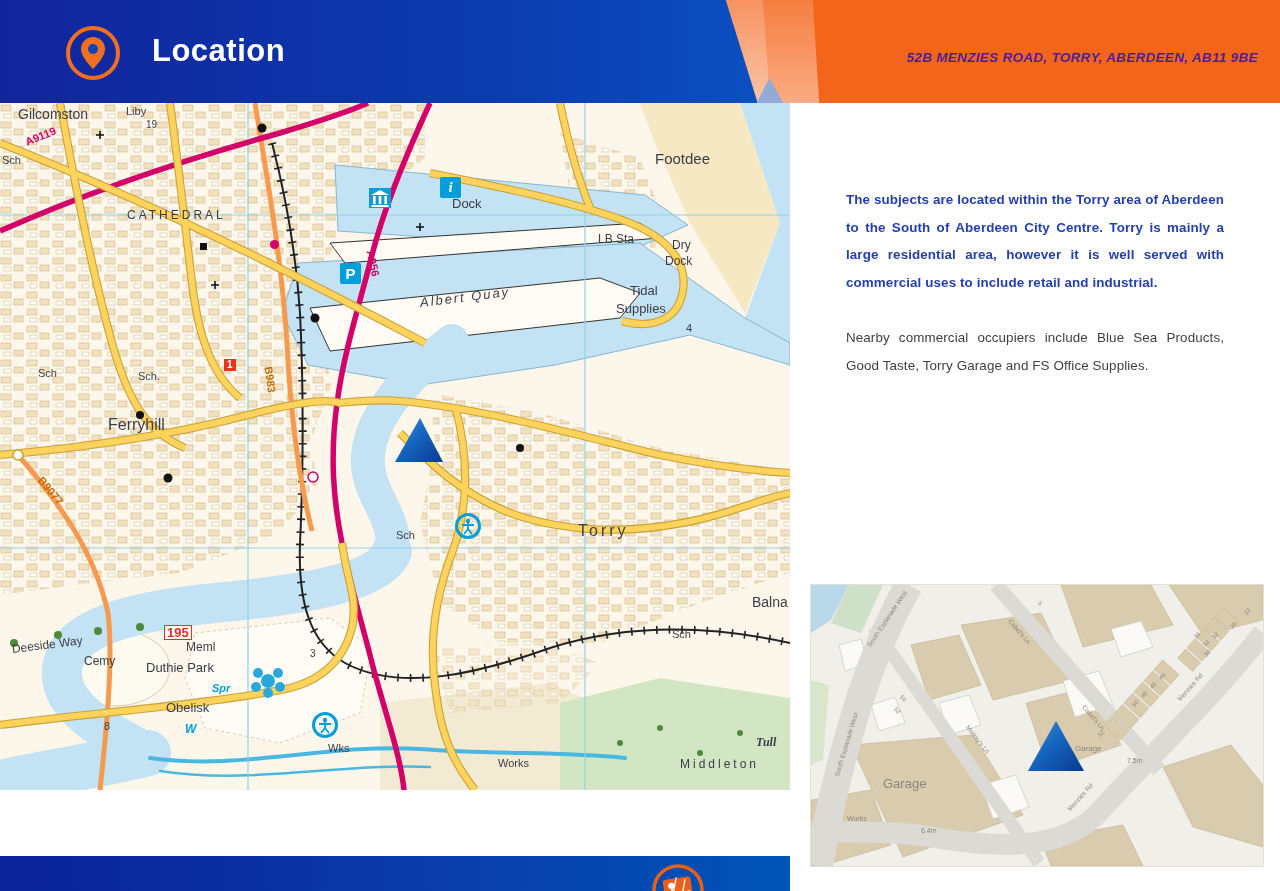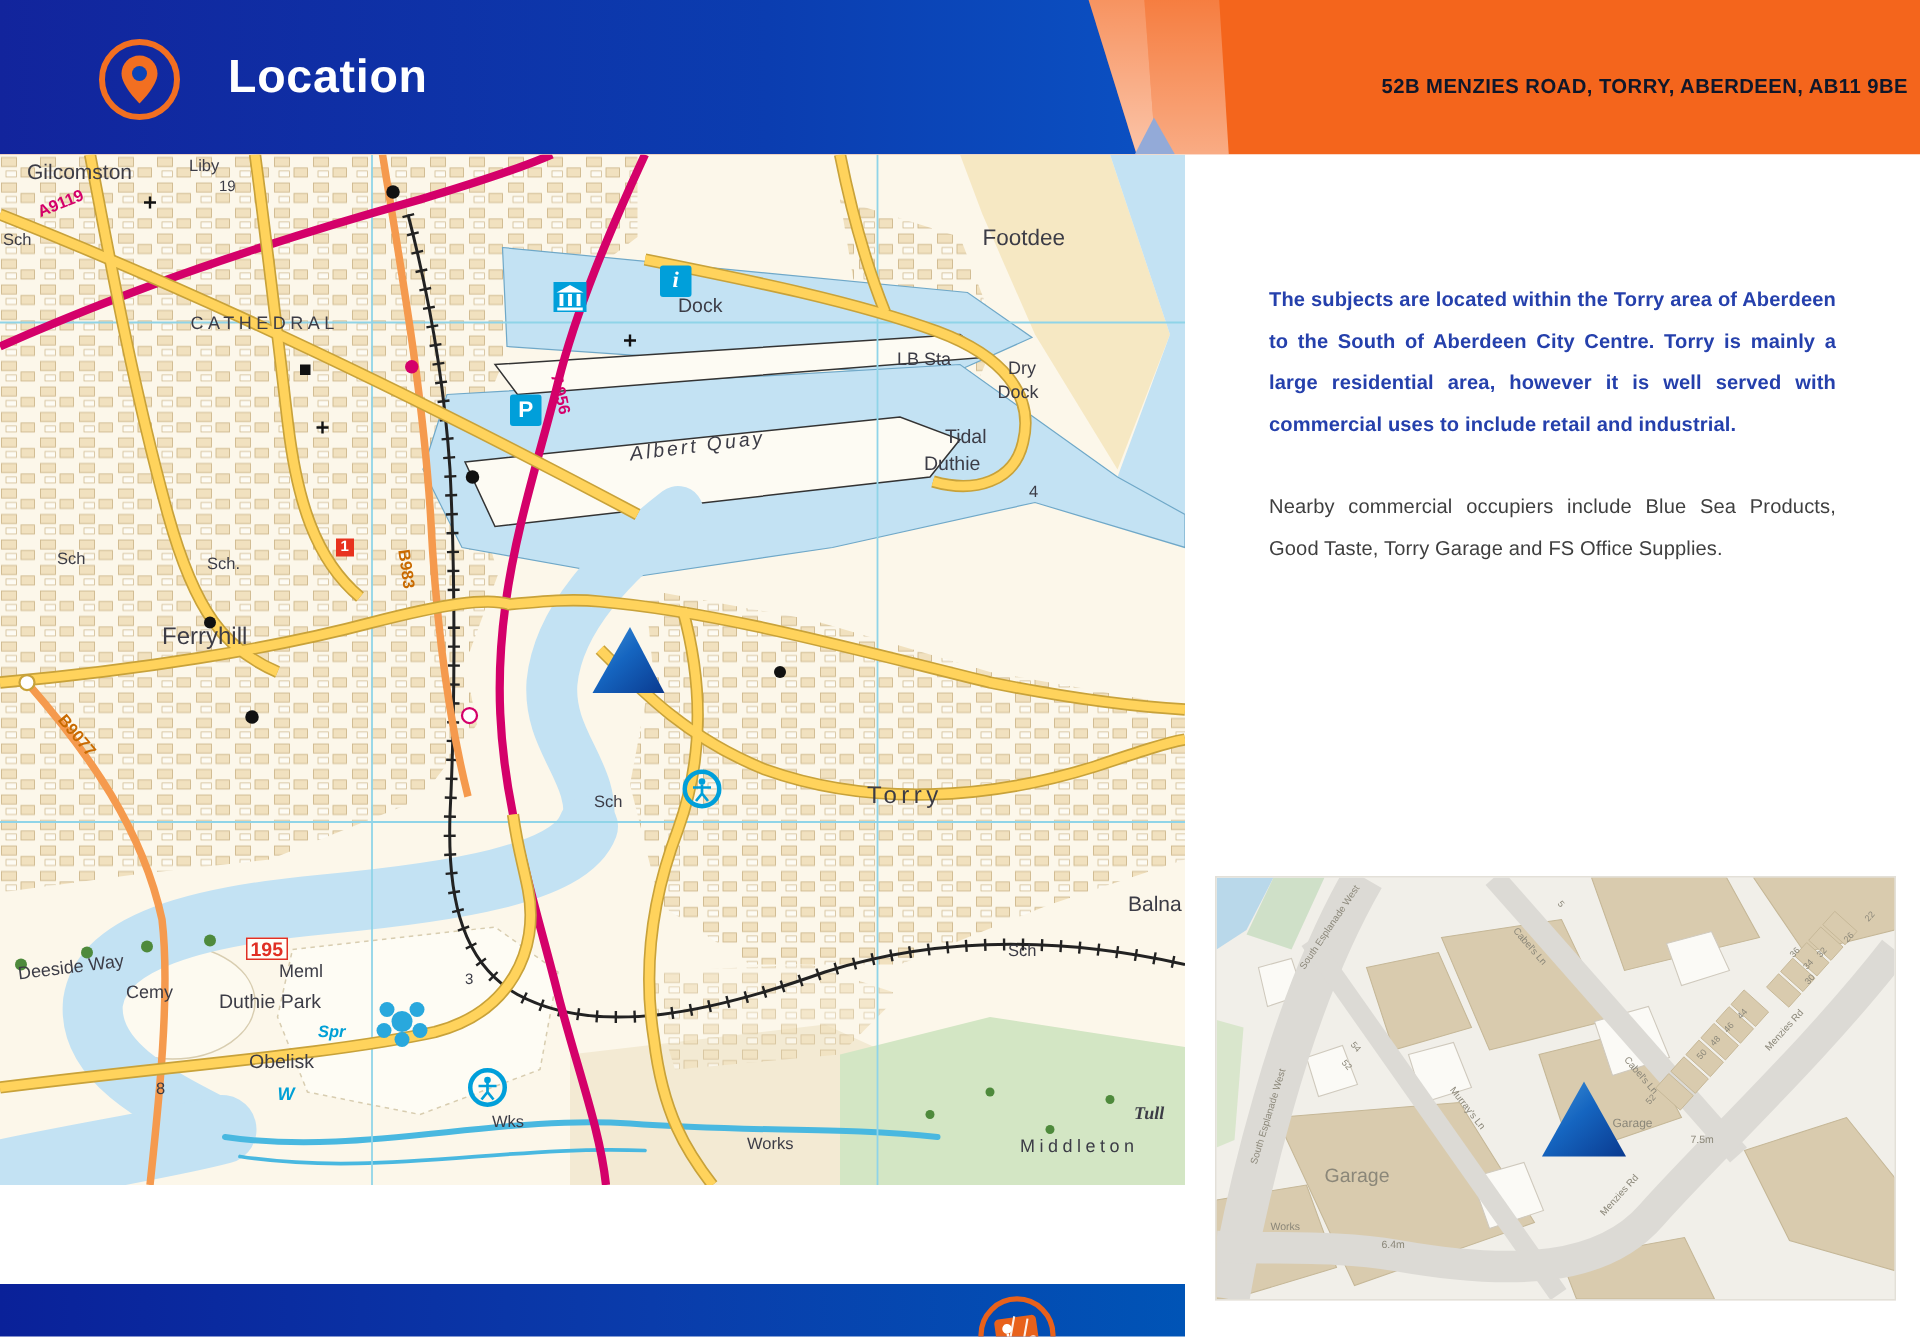--- a/index.html
+++ b/index.html
@@ -14,21 +14,21 @@
   .hdr-stripe1{position:absolute;left:0;top:0;width:1280px;height:103px;
     background:linear-gradient(180deg,rgba(255,255,255,0.30),rgba(255,255,255,0.62));
     clip-path:polygon(56.7% 0,59.6% 0,60.2% 100%,59.2% 100%);}
   .hdr-stripe2{position:absolute;left:0;top:0;width:1280px;height:103px;
     background:linear-gradient(180deg,rgba(255,255,255,0.16),rgba(255,255,255,0.46));
     clip-path:polygon(59.6% 0,63.5% 0,64.0% 100%,60.2% 100%);}
   .hdr-tri{position:absolute;left:0;top:0;width:1280px;height:103px;background:#93aad8;
     clip-path:polygon(59.1% 100%,61.2% 100%,60.1% 76%);}
   .hdr-icon{position:absolute;left:64px;top:24px;}
   .hdr-title{position:absolute;left:152px;top:33px;color:#ffffff;font-size:31px;font-weight:bold;letter-spacing:0.5px;}
-  .hdr-addr{position:absolute;right:8px;top:50px;color:#0f172a;font-size:13.5px;font-weight:bold;letter-spacing:0.3px;}
+  .hdr-addr{position:absolute;right:22px;top:50px;color:#4c1d95;font-size:13.5px;font-weight:bold;letter-spacing:0.3px;font-style:italic;}
 
   
   .bigmap{position:absolute;left:0;top:103px;width:790px;height:687px;overflow:hidden;background:#fcf7ea;}
   .bigmap svg.base{position:absolute;left:0;top:0;}
   .lablayer{position:absolute;left:0;top:0;width:100%;height:100%;}
   .maplab{position:absolute;color:#3c3c46;white-space:nowrap;transform-origin:0 50%;line-height:1;}
   .c-cyan{color:#00a0d6;font-style:italic;font-weight:bold;}
   .c-mag{color:#d4006a;font-weight:bold;}
   .c-org{color:#c96a00;font-weight:bold;}
   .caps{letter-spacing:3px;margin-left:32px;}
@@ -216,21 +216,21 @@
       <span class="maplab " style="left: 38px; top: 265px; font-size: 11px;">Sch</span>
       <span class="maplab " style="left: 138px; top: 268px; font-size: 11px;">Sch.</span>
       <span class="maplab " style="left: 396px; top: 427px; font-size: 11px;">Sch</span>
       <span class="maplab " style="left: 672px; top: 526px; font-size: 11px;">Sch</span>
       <span class="maplab " style="left: 655px; top: 48px; font-size: 15px; text-align: center;">Footdee</span>
       <span class="maplab " style="left: 452px; top: 94px; font-size: 13px;">Dock</span>
       <span class="maplab " style="left: 598px; top: 130px; font-size: 12px;">LB Sta</span>
       <span class="maplab " style="left: 672px; top: 136px; font-size: 12px;">Dry</span>
       <span class="maplab " style="left: 665px; top: 152px; font-size: 12px;">Dock</span>
       <span class="maplab " style="left: 630px; top: 181px; font-size: 13px;">Tidal</span>
-      <span class="maplab " style="left: 616px; top: 199px; font-size: 13px;">Duthie</span>
+      <span class="maplab " style="left: 616px; top: 199px; font-size: 13px;">Supplies</span>
       <span class="maplab ital" style="left: 420px; top: 193px; font-size: 13px; transform: rotate(-7deg);">Albert Quay</span>
       <span class="maplab " style="left: 108px; top: 314px; font-size: 16px;">Ferryhill</span>
       <span class="maplab caps" style="left: 546px; top: 420px; font-size: 16px;">Torry</span>
       <span class="maplab " style="left: 752px; top: 492px; font-size: 14px;">Balna</span>
       <span class="maplab caps" style="left: 648px; top: 655px; font-size: 12px;">Middleton</span>
       <span class="maplab serif" style="left: 756px; top: 633px; font-size: 12px;">Tull</span>
       <span class="maplab " style="left: 498px; top: 655px; font-size: 11px;">Works</span>
       <span class="maplab " style="left: 328px; top: 640px; font-size: 11px;">Wks</span>
       <span class="maplab " style="left: 12px; top: 540px; font-size: 12px; transform: rotate(-7deg);">Deeside Way</span>
       <span class="maplab " style="left: 84px; top: 552px; font-size: 12px;">Cemy</span>

